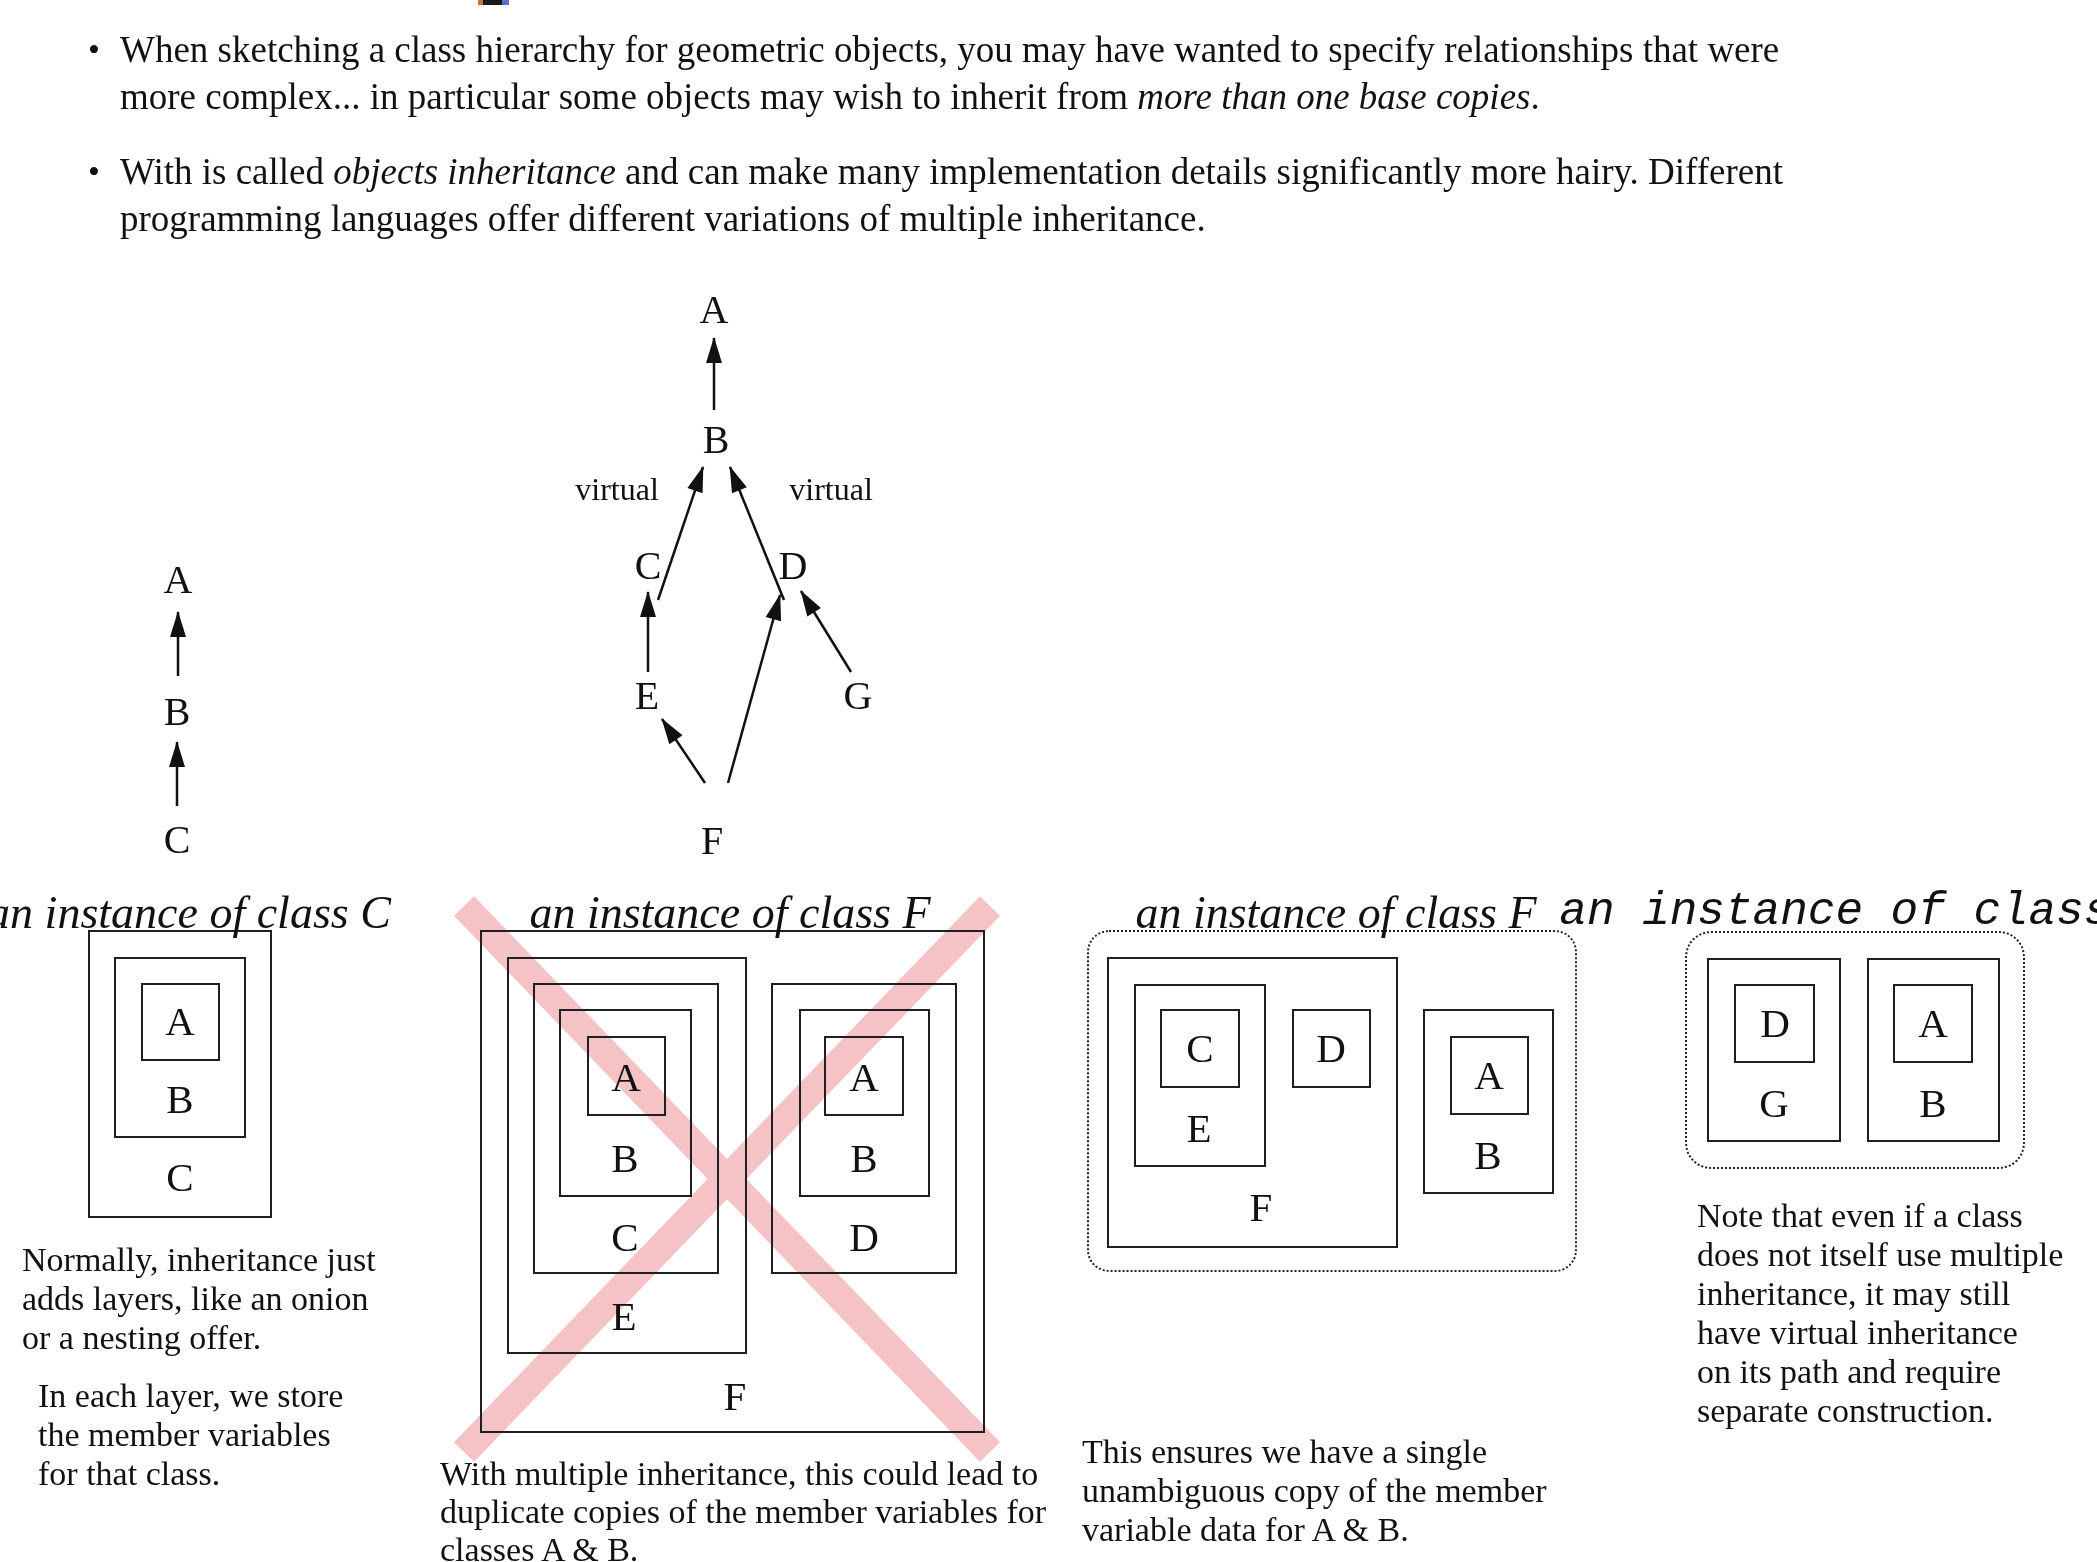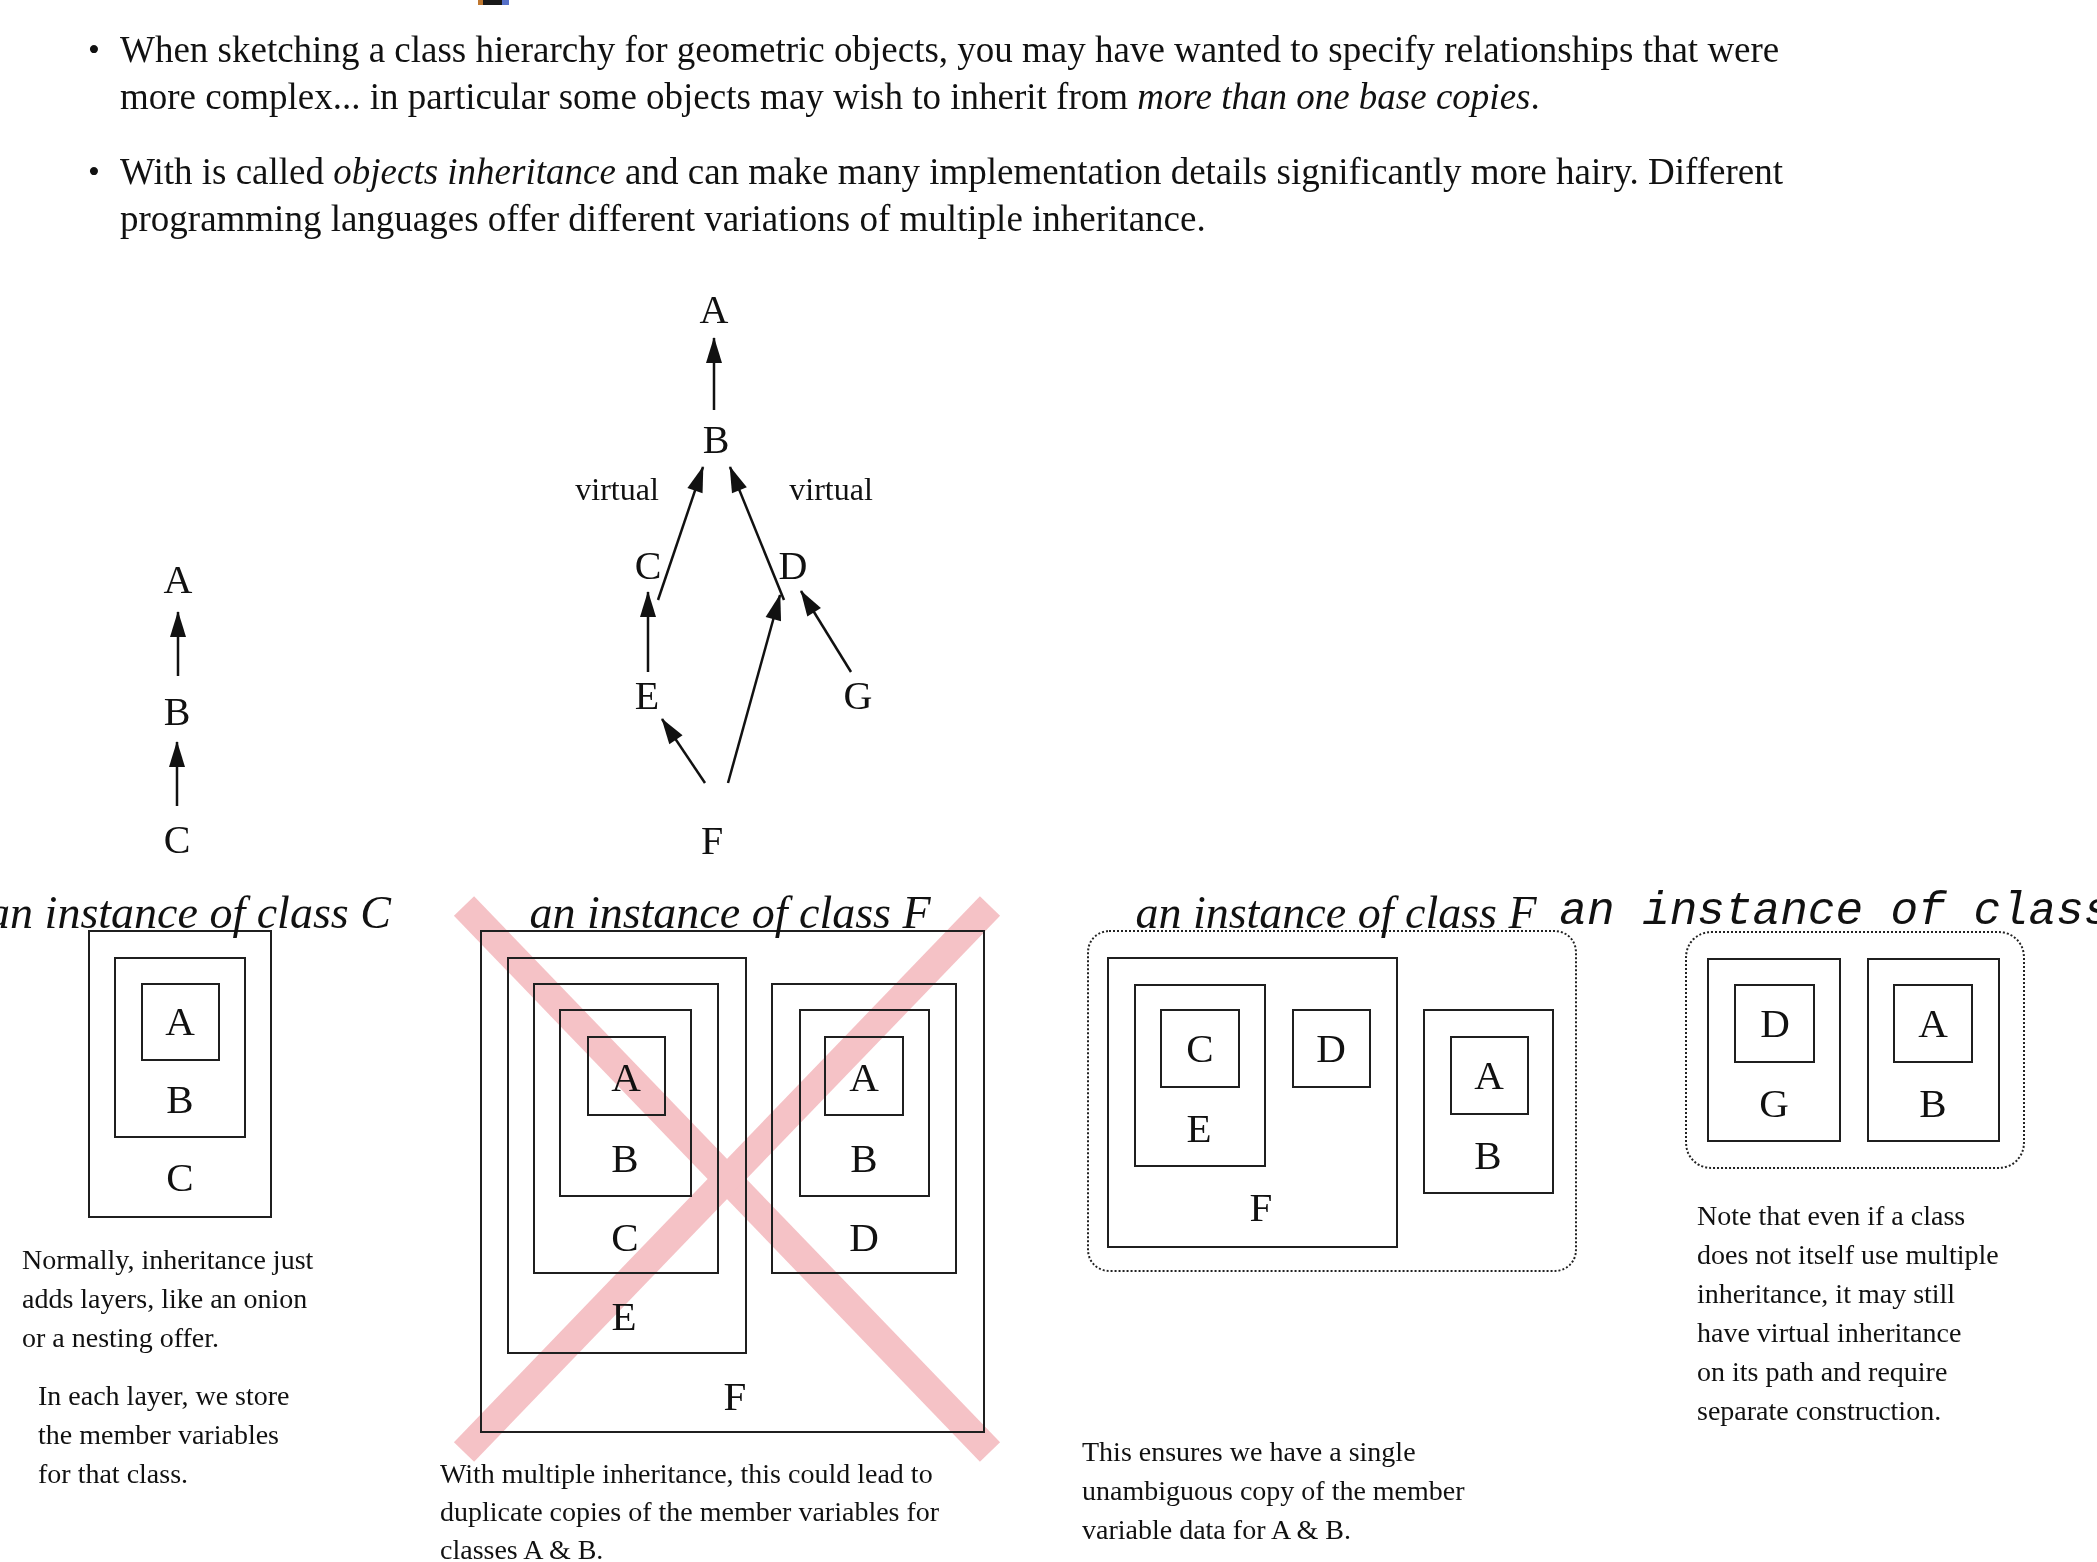--- a/index.html
+++ b/index.html
@@ -5,21 +5,21 @@
   html,body{margin:0;padding:0;background:#fff;}
   .slide{position:relative;width:2097px;height:1562px;background:#fff;color:#111;
          font-family:"Liberation Serif", serif;overflow:hidden;}
   .overlay{position:absolute;left:0;top:0;z-index:1;pointer-events:none;}
   .box{position:absolute;border:2px solid #1f1f1f;box-sizing:border-box;z-index:2;background:transparent;}
   .dotted{position:absolute;border:2.5px dotted #222;box-sizing:border-box;z-index:2;background:transparent;}
   .lbl{position:absolute;transform:translate(-50%,-52%);font-size:41px;z-index:3;white-space:nowrap;}
   .node{position:absolute;transform:translate(-50%,-50%);font-size:40px;z-index:3;white-space:nowrap;}
   .vlabel{position:absolute;transform:translate(-50%,-50%);font-size:32px;z-index:3;white-space:nowrap;}
   .ptitle{position:absolute;transform:translateX(-50%);font-style:italic;font-size:46px;z-index:3;white-space:nowrap;}
-  .cap{position:absolute;font-size:28px;line-height:39px;white-space:pre-line;z-index:3;}
+  .cap{position:absolute;font-size:34px;line-height:39px;white-space:pre-line;z-index:3;}
   .cap.tight{line-height:38px;}
   .bullet{position:absolute;left:88px;display:flex;z-index:3;}
   .bullet .dot{font-size:34px;line-height:47px;width:32px;flex:0 0 32px;}
   .btext{font-size:37px;line-height:47px;white-space:pre-line;width:1982px;}
   .frag{position:absolute;left:478px;top:0;height:5px;display:flex;z-index:3;}
   .frag span{display:block;height:5px;}
 </style>
 </head>
 <body>
 

